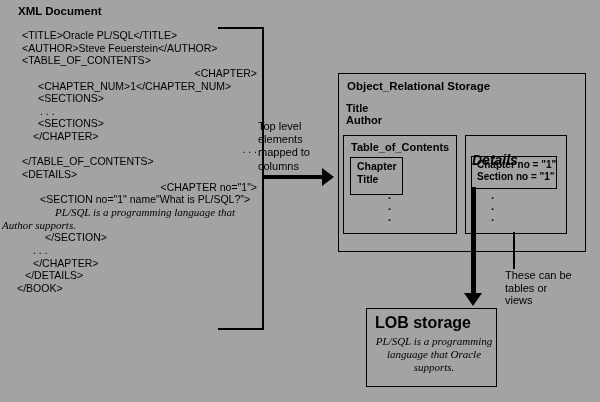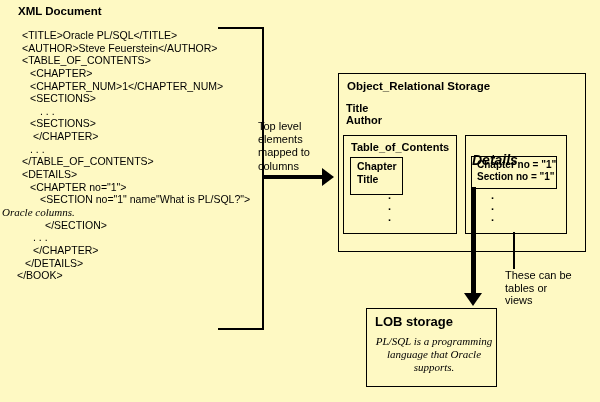--- a/index.html
+++ b/index.html
@@ -1,20 +1,20 @@
 <!DOCTYPE html>
 <html><head>
 <meta charset="utf-8">
 <style>
   html, body { margin: 0; padding: 0; background: #ffffff; }
   #canvas {
     position: relative;
     width: 600px;
     height: 402px;
-    background: #fef9c3;
+    background: #a3a3a3;
     font-family: "Liberation Sans", sans-serif;
     color: #000000;
     overflow: hidden;
   }
   .abs { position: absolute; }
 
   
   .fig-title {
     left: 18px; top: 5px;
     font-size: 11.5px; font-weight: bold;
@@ -27,23 +27,23 @@
     font-size: 10.5px; white-space: pre;
   }
   .xl.ital {
     font-family: "Liberation Serif", serif;
     font-style: italic; font-size: 11px;
   }
   .i0  { margin-left: 0; }
   .i15 { margin-left: 15px; }
   .i20 { margin-left: 20px; }
   .i23 { margin-left: 23px; }
-  .i28 { margin-left: 28px; }
+  .i28 { margin-left: 28px; text-align: right; }
   .i31 { margin-left: 31px; }
-  .i36 { margin-left: 28px; }
+  .i36 { margin-left: 36px; }
   .i38 { margin-left: 38px; }
   .i43 { margin-left: 43px; }
   .i53 { margin-left: 53px; }
 
   
   .bracket {
     left: 218px; top: 27px; width: 44px; height: 299px;
     border-top: 2px solid #000;
     border-right: 2px solid #000;
     border-bottom: 2px solid #000;
@@ -96,21 +96,21 @@
 
   
   .callout-line { left: 513px; top: 232px; width: 1.5px; height: 37px; background: #000; }
   .callout-text {
     left: 505px; top: 269px; width: 90px;
     font-size: 11px; line-height: 12.6px; white-space: pre-line;
   }
 
   
   .lob-box   { left: 366px; top: 308px; width: 129px; height: 77px; border: 1.5px solid #000; }
-  .lob-title { left: 375px; top: 314px; font-size: 13px; font-weight: bold; }
+  .lob-title { left: 375px; top: 314px; font-size: 16px; font-weight: bold; }
   .lob-text  {
     left: 374px; top: 335px; width: 120px;
     font-family: "Liberation Serif", serif; font-style: italic;
     font-size: 11px; line-height: 13px; white-space: pre-line; text-align: center;
   }
 </style>
 </head>
 <body>
 
 <div id="canvas">
@@ -125,21 +125,22 @@
     <div class="xl i36">&lt;CHAPTER_NUM&gt;1&lt;/CHAPTER_NUM&gt;</div>
     <div class="xl i36">&lt;SECTIONS&gt;</div>
     <div class="xl i38">. . .</div>
     <div class="xl i36">&lt;SECTIONS&gt;</div>
     <div class="xl i31">&lt;/CHAPTER&gt;</div>
     <div class="xl i28">. . .</div>
     <div class="xl i20">&lt;/TABLE_OF_CONTENTS&gt;</div>
     <div class="xl i20">&lt;DETAILS&gt;</div>
     <div class="xl i28">&lt;CHAPTER no="1"&gt;</div>
     <div class="xl i38">&lt;SECTION no="1" name"What is PL/SQL?"&gt;</div>
-    <div class="xl i0 ital">Oracle columns.</div>
+    <div class="xl i53 ital">PL/SQL is a programming language that</div>
+    <div class="xl i0 ital">Author supports.</div>
     <div class="xl i43">&lt;/SECTION&gt;</div>
     <div class="xl i31">. . .</div>
     <div class="xl i31">&lt;/CHAPTER&gt;</div>
     <div class="xl i23">&lt;/DETAILS&gt;</div>
     <div class="xl i15">&lt;/BOOK&gt;</div>
   </div>
 
   <div class="abs bracket"></div>
 
   <div class="abs map-label">Top level

